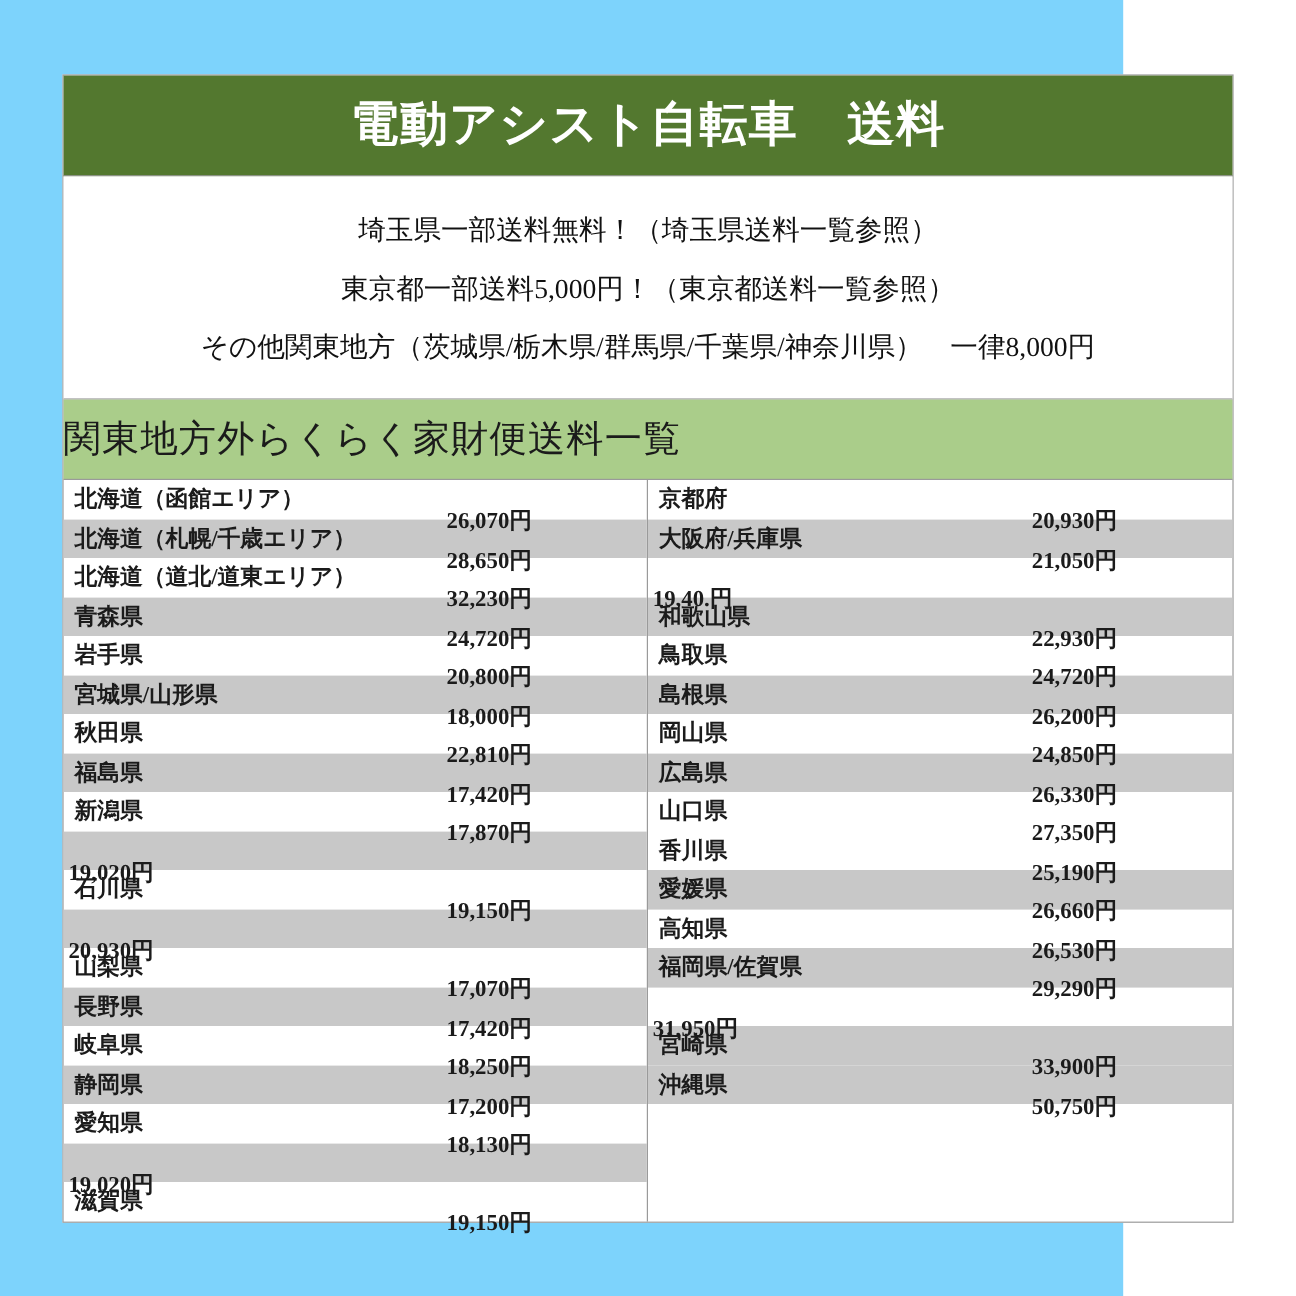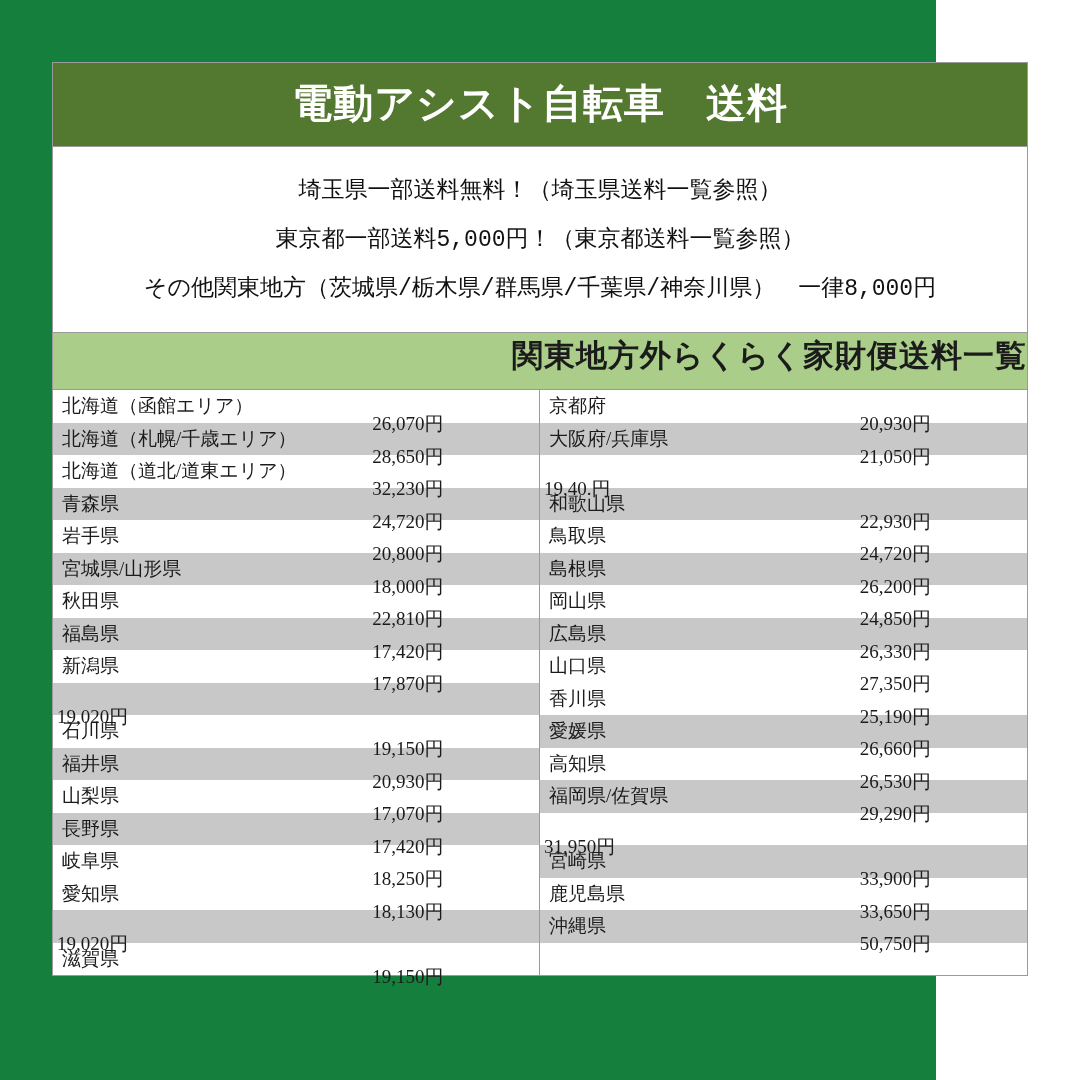--- a/index.html
+++ b/index.html
@@ -7,21 +7,21 @@
     padding: 0;
     width: 1080px;
     height: 1080px;
     background: #ffffff;
     font-family: "Liberation Serif", "DejaVu Serif", serif;
   }
   #page {
     position: relative;
     width: 936px;
     height: 1080px;
-    background: #15803d;
+    background: #7dd3fc;
     box-sizing: border-box;
   }
   .sheet {
     position: absolute;
     left: 52px;
     top: 62px;
     width: 976px;
     border: 1px solid #9a9a9a;
     box-sizing: border-box;
     background: #ffffff;
@@ -34,43 +34,43 @@
     font-weight: bold;
     letter-spacing: 1px;
     padding: 13px 0 15px 0;
     box-sizing: border-box;
     border-bottom: 1px solid #9a9a9a;
   }
   .notes {
     padding: 20px 0 18px 0;
     background: #ffffff;
     border-bottom: 1px solid #9a9a9a;
-    font-family: Liberation Mono, monospace;
   }
   .note {
     text-align: center;
     font-size: 23px;
     color: #111111;
     padding: 9px 0;
     line-height: 1.35;
   }
   .subtitle-bar {
     background: #aacd8a;
     color: #1b1b1b;
-    text-align: right;
+    text-align: left;
     font-size: 31px;
-    font-weight: bold;
-    padding: 2px 0 12px 0;
+    font-weight: normal;
+    padding: 12px 0 12px 0;
     border-bottom: 1px solid #9a9a9a;
     letter-spacing: 1px;
   }
   .table-wrap {
     display: flex;
     width: 100%;
     box-sizing: border-box;
+    font-weight: bold;
   }
   .col {
     width: 50%;
     box-sizing: border-box;
   }
   .col.left {
     border-right: 1px solid #9a9a9a;
   }
   .row {
     display: flex;
@@ -155,35 +155,38 @@
           <span class="fee">17,870円</span>
         </div>
         <div class="row shade">
           <span class="fee">19,020円</span>
         </div>
         <div class="row">
           <span class="area">石川県</span>
           <span class="fee">19,150円</span>
         </div>
         <div class="row shade">
-          <span class="area">福井県</span>
           <span class="fee">20,930円</span>
         </div>
         <div class="row">
           <span class="area">山梨県</span>
           <span class="fee">17,070円</span>
         </div>
         <div class="row shade">
           <span class="area">長野県</span>
           <span class="fee">17,420円</span>
         </div>
         <div class="row">
           <span class="area">岐阜県</span>
           <span class="fee">18,250円</span>
         </div>
+        <div class="row shade">
+          <span class="area">静岡県</span>
+          <span class="fee">17,200円</span>
+        </div>
         <div class="row">
           <span class="area">愛知県</span>
           <span class="fee">18,130円</span>
         </div>
         <div class="row shade">
           <span class="fee">19,020円</span>
         </div>
         <div class="row">
           <span class="area">滋賀県</span>
           <span class="fee">19,150円</span>
@@ -241,24 +244,20 @@
         <div class="row shade">
           <span class="area">福岡県/佐賀県</span>
           <span class="fee">29,290円</span>
         </div>
         <div class="row">
           <span class="fee">31,950円</span>
         </div>
         <div class="row shade">
           <span class="area">宮崎県</span>
           <span class="fee">33,900円</span>
-        </div>
-        <div class="row">
-          <span class="area">鹿児島県</span>
-          <span class="fee">33,650円</span>
         </div>
         <div class="row shade">
           <span class="area">沖縄県</span>
           <span class="fee">50,750円</span>
         </div>
         <div class="row empty">
           <span class="area"></span>
           <span class="fee"></span>
         </div>
       </div>

